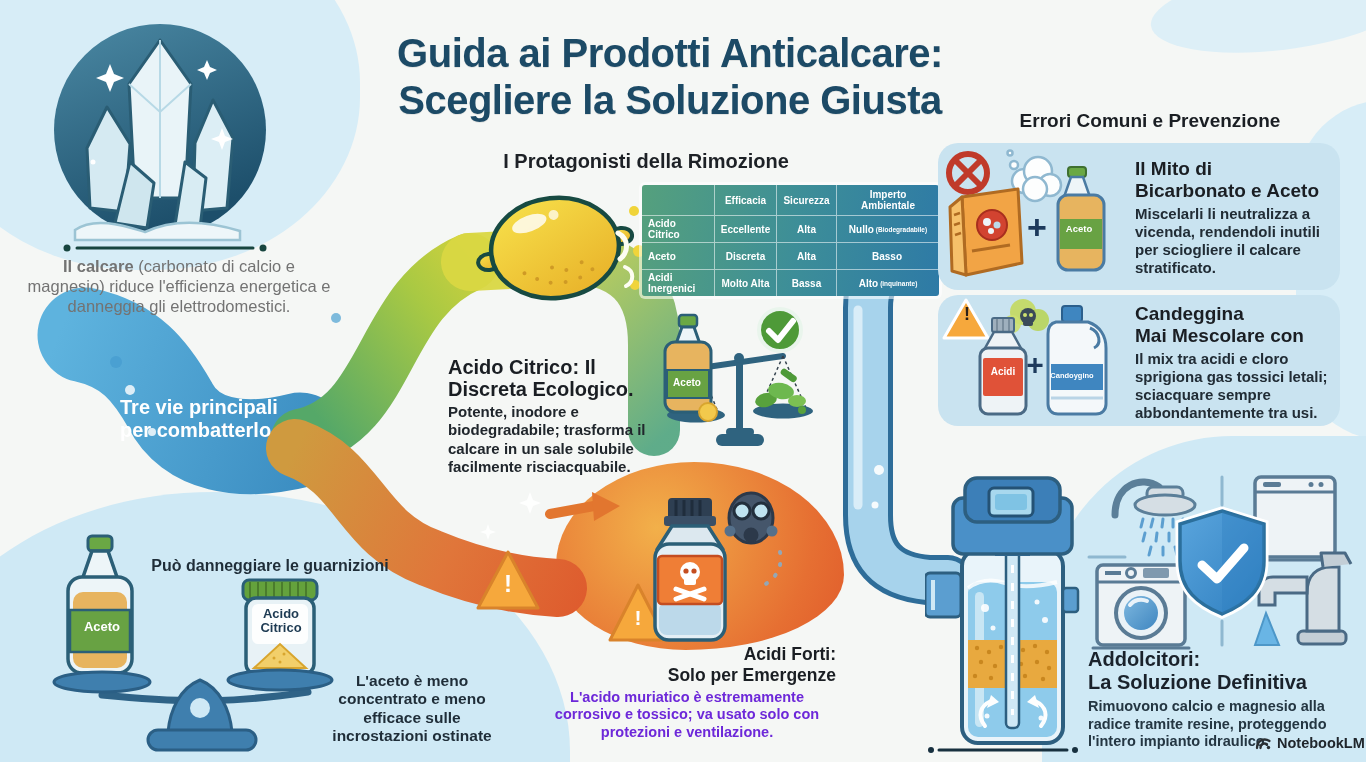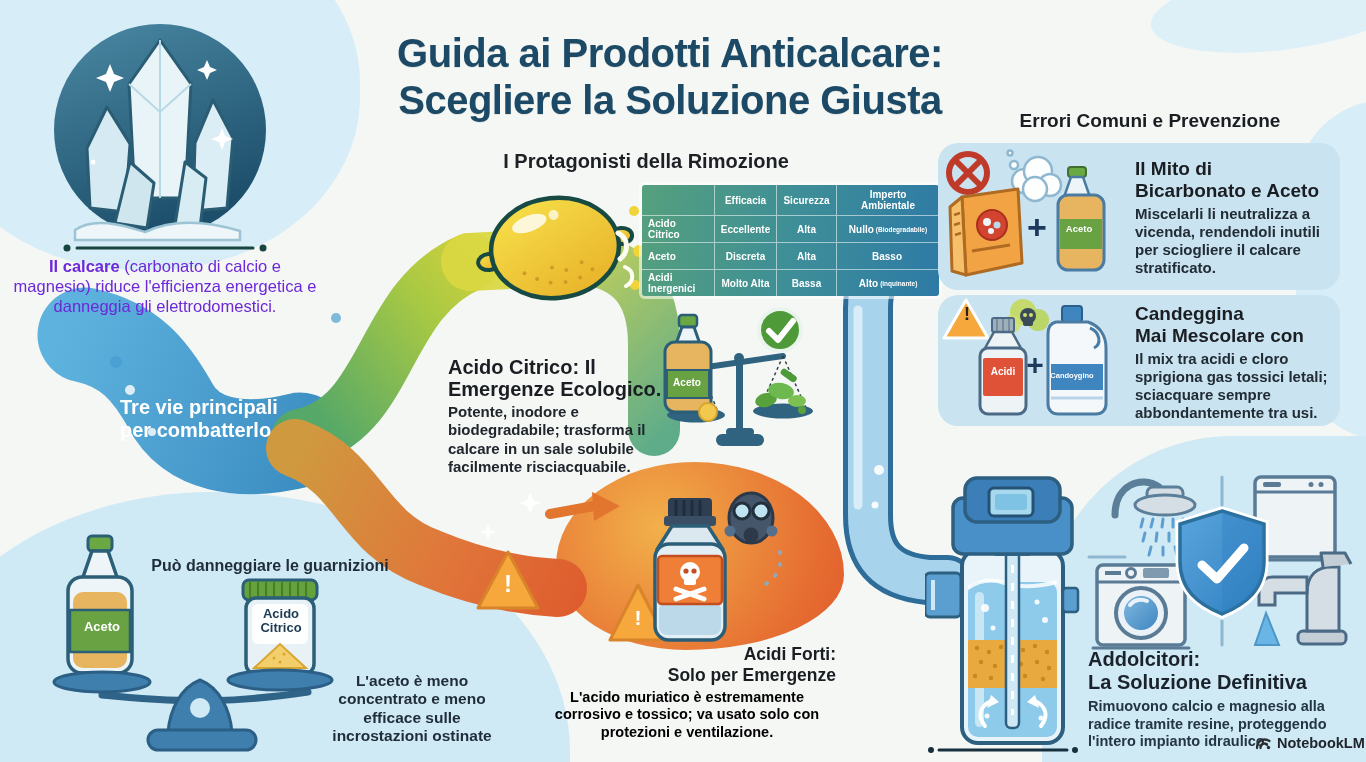--- a/index.html
+++ b/index.html
@@ -12,29 +12,29 @@
   .blob-tl{left:-70px;top:-90px;width:430px;height:360px;border-radius:48%;background:#d7edf7;}
   .blob-tr{left:1150px;top:-30px;width:260px;height:80px;border-radius:50%;transform:rotate(-7deg);background:#ddeff7;}
   .blob-right{left:1296px;top:100px;width:140px;height:340px;border-radius:90px 0 0 90px;background:#d7edf7;}
   .blob-bl{left:-90px;top:492px;width:660px;height:360px;border-radius:46% 54% 0 0 / 62% 72% 0 0;}
   .blob-br{left:1042px;top:436px;width:324px;height:326px;border-top-left-radius:190px;}
   .blob-orange{left:556px;top:462px;width:288px;height:188px;border-radius:48% 52% 55% 45% / 55% 60% 40% 45%;
                background:radial-gradient(circle at 35% 35%,#f2b04a,#e66f32 70%,#e05a2b);}
   
   .title{left:324px;top:30px;width:692px;font-size:40px;line-height:1.17;font-weight:800;
          color:#1c4a66;letter-spacing:-0.5px;text-shadow:0 1px 0 rgba(0,0,0,0.08);}
-  .intro{left:12px;top:256px;width:306px;font-size:16.5px;line-height:1.22;font-weight:500;color:#6d28d9;}
+  .intro{left:26px;top:256px;width:306px;font-size:16.5px;line-height:1.22;font-weight:500;color:#737373;}
   .flow-label{left:120px;top:396px;width:220px;font-size:20px;line-height:1.15;font-weight:700;color:#fff;}
   .h-protagonists{left:478px;top:150px;width:336px;font-size:20px;font-weight:800;color:#1d2126;}
   .citric{left:448px;top:356px;width:232px;}
   .citric .t1{font-size:20px;line-height:1.1;font-weight:800;color:#1a1e23;}
   .citric .b1{font-size:15px;line-height:1.22;font-weight:600;color:#20262c;margin-top:3px;}
   .strong{left:538px;top:644px;width:298px;}
   .strong .t1{font-size:17.5px;line-height:1.2;font-weight:800;color:#1a1e23;text-align:right;}
-  .strong .b1{font-size:14.5px;line-height:1.2;font-weight:600;color:#000000;margin-top:3px;}
+  .strong .b1{font-size:14.5px;line-height:1.2;font-weight:600;color:#6d28d9;margin-top:3px;}
   .soft{left:1088px;top:648px;width:278px;}
   .soft .t1{font-size:20px;line-height:1.15;font-weight:800;color:#1a222b;}
   .soft .b1{font-size:14.5px;line-height:1.22;font-weight:600;color:#243642;margin-top:4px;}
   .h-errors{left:1002px;top:110px;width:296px;font-size:19px;font-weight:800;color:#1a1e23;}
   .card{position:absolute;left:938px;width:402px;background:#c9e3f0;border-radius:20px;}
   .card1{top:143px;height:147px;}
   .card2{top:295px;height:131px;}
   .cardtext{position:absolute;}
   .cardtext .t1{font-size:19px;line-height:1.15;font-weight:800;color:#1a1e23;}
   .cardtext .b1{font-size:15px;line-height:1.2;font-weight:600;color:#212c35;margin-top:3px;}
@@ -230,21 +230,21 @@
       <div class="pcell">Bassa</div>
       <div class="pcell">
           <span>Alto</span>
           <span class="note">(inquinante)</span>
         </div>
     </div>
   </div>
 
   <div class="abs citric">
     <div class="t1">Acido Citrico: Il</div>
-    <div class="t1">Emergenze Ecologico.</div>
+    <div class="t1">Discreta Ecologico.</div>
     <div class="b1">Potente, inodore e biodegradabile; trasforma il calcare in un sale solubile facilmente risciacquabile.</div>
   </div>
 
   <svg class="abs" style="left:648px;top:300px;" width="240" height="160" viewBox="0 0 240 160">
     <g>
       <circle cx="132" cy="30" r="21" fill="#4e9a38" stroke="#e9f5ec" stroke-width="4"></circle>
       <polyline points="121,31 130,40 145,21" fill="none" stroke="#fff" stroke-width="6" stroke-linecap="round" stroke-linejoin="round"></polyline>
     </g>
     <line x1="52" y1="68" x2="135" y2="56" stroke="#2f637f" stroke-width="6" stroke-linecap="round"></line>
     <g stroke="#32404c" stroke-width="1.5" stroke-dasharray="3 3">

